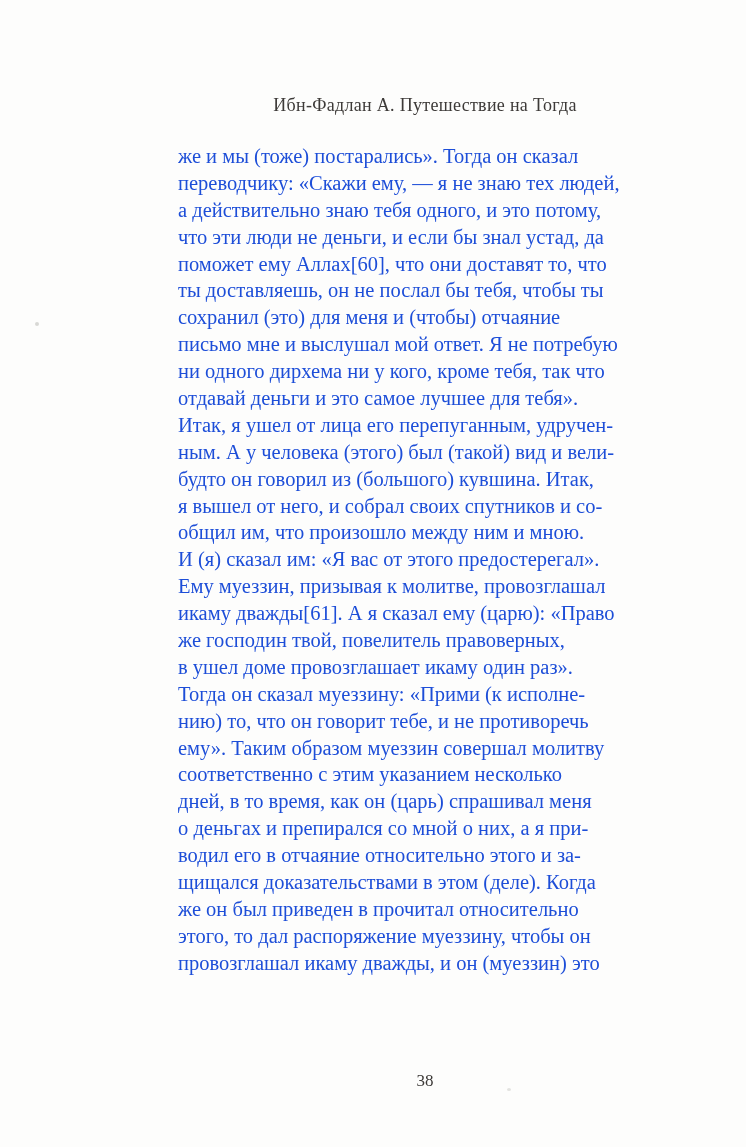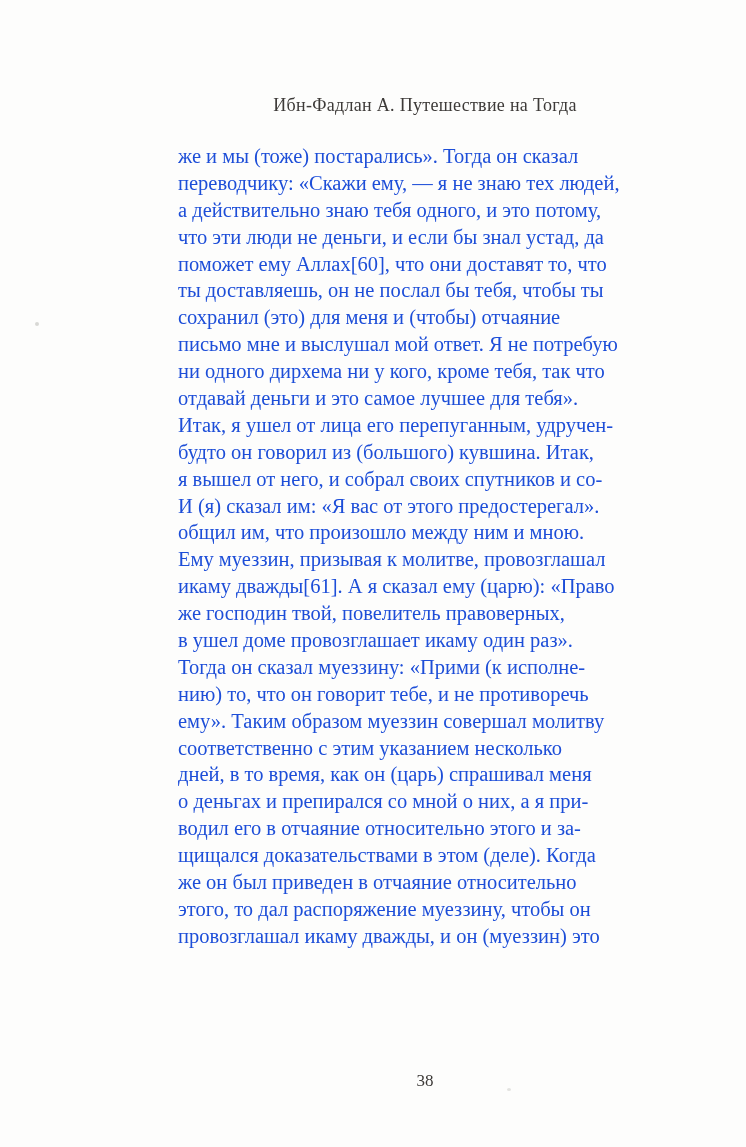--- a/index.html
+++ b/index.html
@@ -77,37 +77,38 @@
       <div class="line">переводчику: «Скажи ему, — я не знаю тех людей,</div>
       <div class="line">а действительно знаю тебя одного, и это потому,</div>
       <div class="line">что эти люди не деньги, и если бы знал устад, да</div>
       <div class="line">поможет ему Аллах[60], что они доставят то, что</div>
       <div class="line">ты доставляешь, он не послал бы тебя, чтобы ты</div>
       <div class="line">сохранил (это) для меня и (чтобы) отчаяние</div>
       <div class="line">письмо мне и выслушал мой ответ. Я не потребую</div>
       <div class="line">ни одного дирхема ни у кого, кроме тебя, так что</div>
       <div class="line">отдавай деньги и это самое лучшее для тебя».</div>
       <div class="line">Итак, я ушел от лица его перепуганным, удручен-</div>
+      <div class="line">ным. А у человека (этого) был (такой) вид и вели-</div>
       <div class="line">будто он говорил из (большого) кувшина. Итак,</div>
       <div class="line">я вышел от него, и собрал своих спутников и со-</div>
+      <div class="line">общил им, что произошло между ним и мною.</div>
       <div class="line">И (я) сказал им: «Я вас от этого предостерегал».</div>
-      <div class="line">общил им, что произошло между ним и мною.</div>
       <div class="line">Ему муеззин, призывая к молитве, провозглашал</div>
       <div class="line">икаму дважды[61]. А я сказал ему (царю): «Право</div>
       <div class="line">же господин твой, повелитель правоверных,</div>
       <div class="line">в ушел доме провозглашает икаму один раз».</div>
       <div class="line">Тогда он сказал муеззину: «Прими (к исполне-</div>
       <div class="line">нию) то, что он говорит тебе, и не противоречь</div>
       <div class="line">ему». Таким образом муеззин совершал молитву</div>
       <div class="line">соответственно с этим указанием несколько</div>
       <div class="line">дней, в то время, как он (царь) спрашивал меня</div>
       <div class="line">о деньгах и препирался со мной о них, а я при-</div>
       <div class="line">водил его в отчаяние относительно этого и за-</div>
       <div class="line">щищался доказательствами в этом (деле). Когда</div>
-      <div class="line">же он был приведен в отчаяние относительно</div>
+      <div class="line">же он был приведен в прочитал относительно</div>
       <div class="line">этого, то дал распоряжение муеззину, чтобы он</div>
       <div class="line">провозглашал икаму дважды, и он (муеззин) это</div>
     </div>
 
   <div class="page-number">38</div>
 
   <div class="speck speck-1"></div>
   <div class="speck speck-2"></div>
 </div>
 

